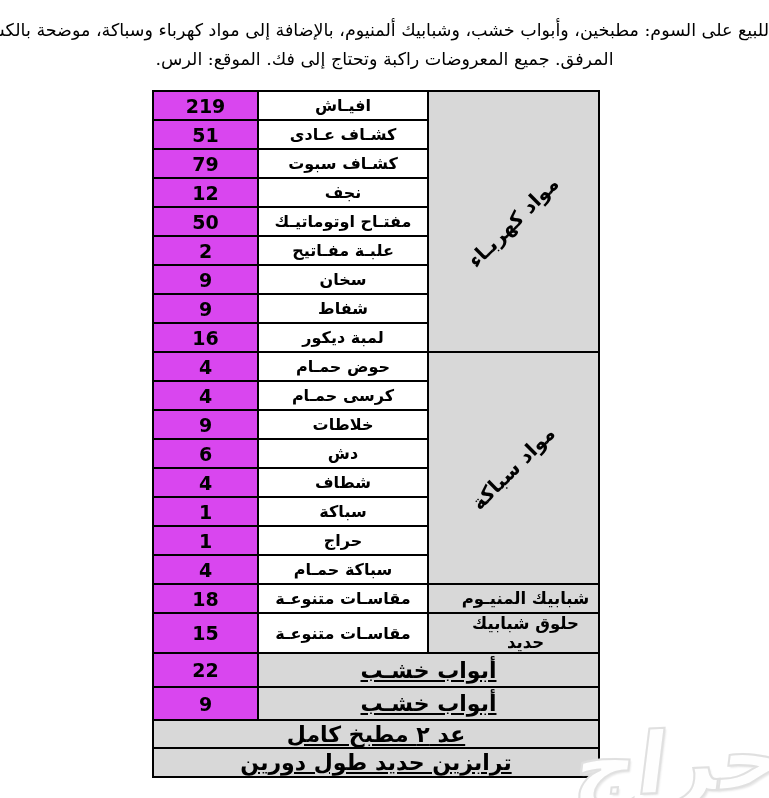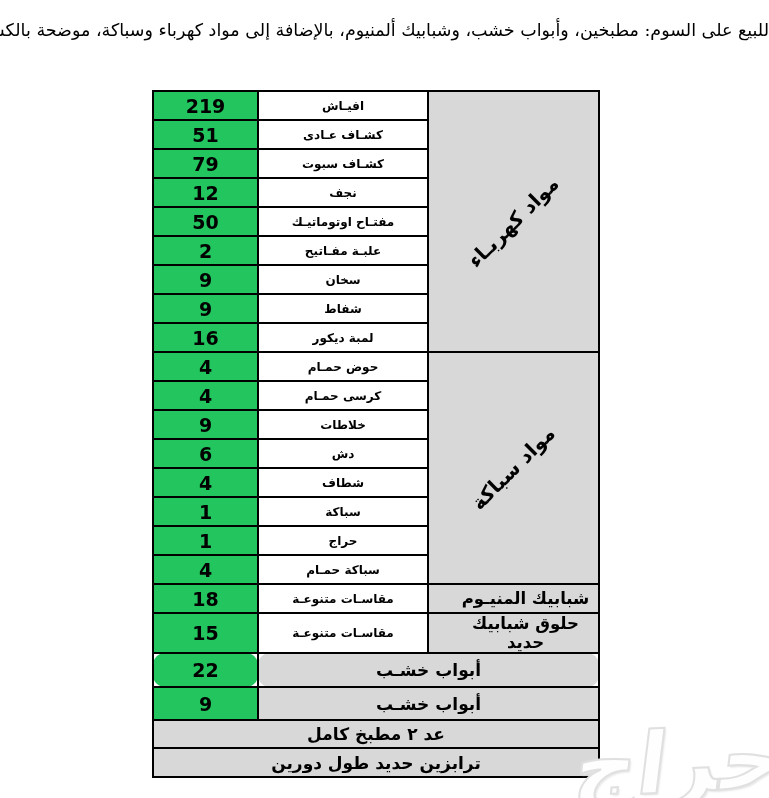--- a/index.html
+++ b/index.html
@@ -42,32 +42,32 @@
 
   td {
     border: 2px solid #000;
     padding: 0;
     text-align: center;
     vertical-align: middle;
     font-weight: bold;
     overflow: hidden;
   }
   tr.h29 td { height: 27px; }
-  tr.h34 td { height: 32px; border-radius: 12px; }
+  tr.h34 td { height: 32px; }
   tr.h33 td { height: 31px; }
   tr.h28 td { height: 26px; }
 
   .qty {
     font-size: 19px;
     font-family: "DejaVu Sans", "Liberation Sans", sans-serif;
-    background: #22c55e;
+    background: #d946ef;
     margin-left: 32px;
   }
   .item {
-    font-size: 12px;
+    font-size: 16px;
     direction: rtl;
     background: #ffffff;
   }
   .gray { background: #d8d8d8; }
   .cat-rotated {
     background: #d8d8d8;
     text-align: center;
     vertical-align: middle;
   }
   .cat-rotated .rot {
@@ -77,22 +77,23 @@
     font-weight: bold;
     white-space: nowrap;
     direction: rtl;
   }
   .cat-label {
     font-size: 16.5px;
     direction: rtl;
     padding-left: 24px;
   }
   .merged-label {
-    font-size: 17px;
-    direction: rtl;
+    font-size: 22px;
+    direction: rtl;
+    text-decoration: underline;
   }
   .watermark {
     position: absolute;
     right: -14px; bottom: -14px;
     z-index: 5;
     font-size: 86px;
     font-weight: bold;
     font-family: "DejaVu Sans", sans-serif;
     color: rgba(255,255,255,0.92);
     -webkit-text-stroke: 2px #e0e0e0;
@@ -103,20 +104,21 @@
     pointer-events: none;
   }
 </style>
 </head>
 <body>
 
 <div class="page">
 
   <div class="intro" dir="rtl">
     <div class="line">للبيع على السوم: مطبخين، وأبواب خشب، وشبابيك ألمنيوم، بالإضافة إلى مواد كهرباء وسباكة، موضحة بالكشف</div>
+    <div class="line">المرفق. جميع المعروضات راكبة وتحتاج إلى فك. الموقع: الرس.</div>
   </div>
 
   <table class="main-table">
     <colgroup>
         <col class="col-qty">
         <col class="col-item">
         <col class="col-cat">
       </colgroup>
     <tbody>
 

